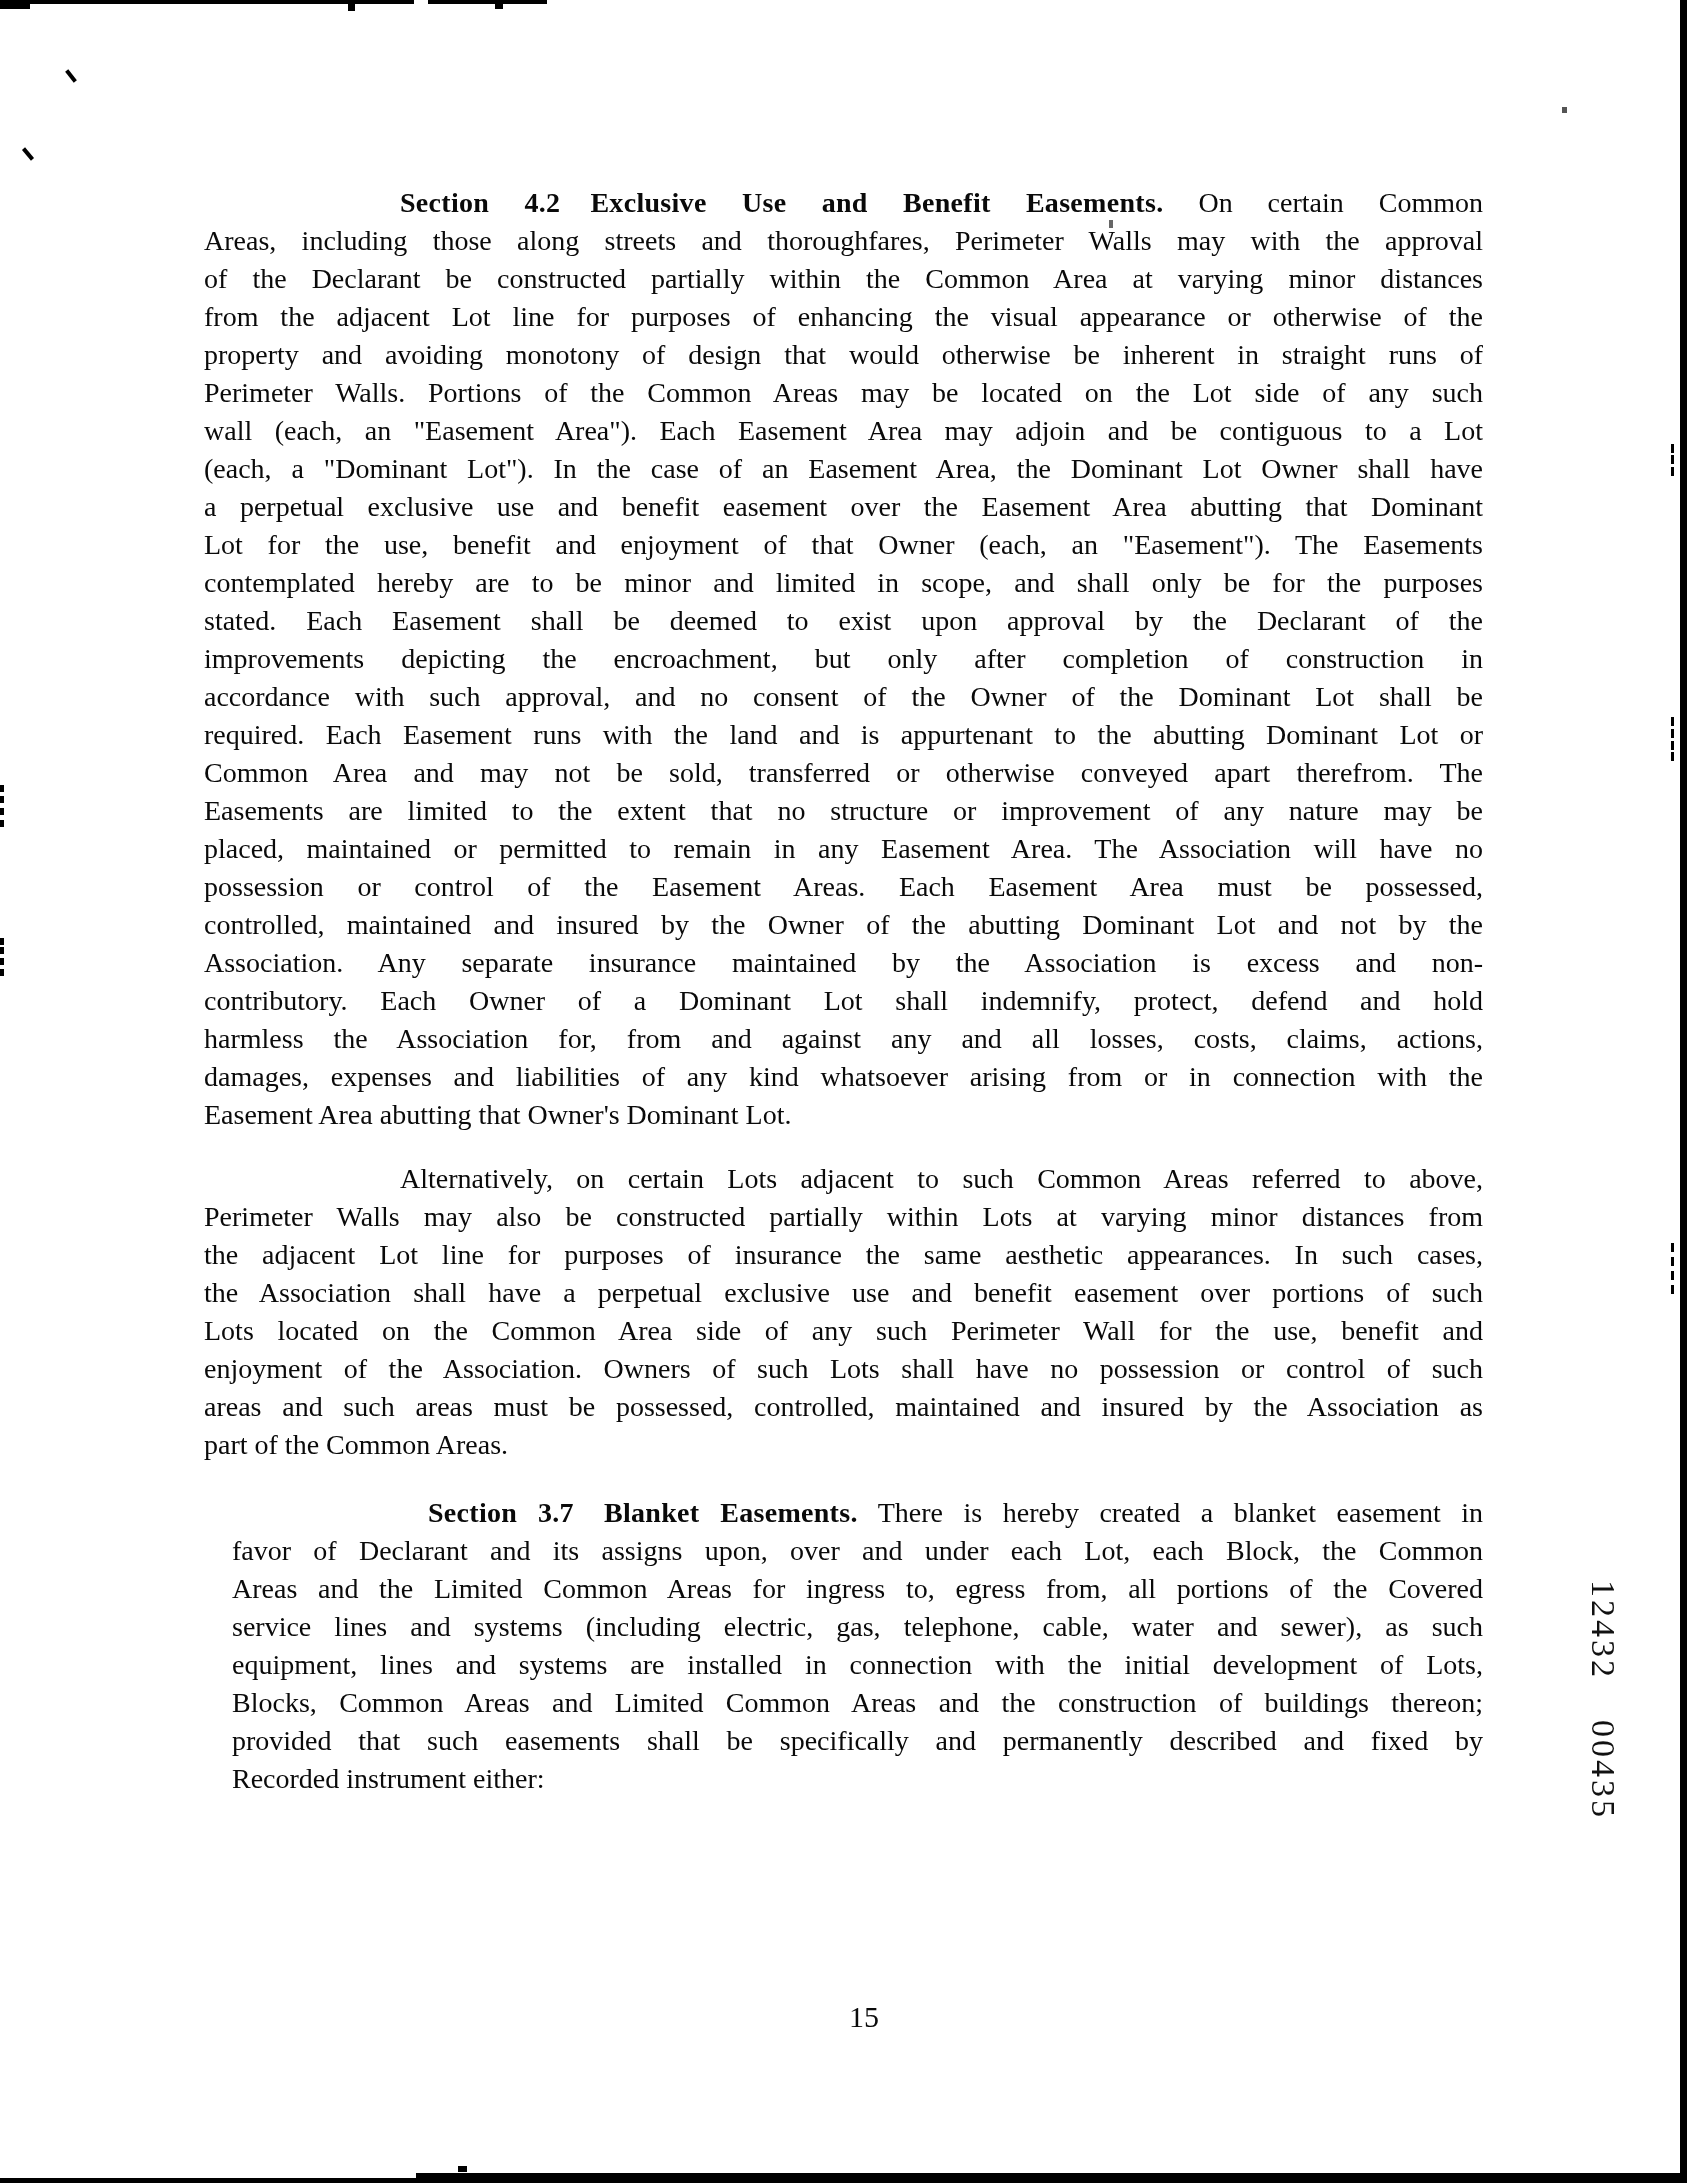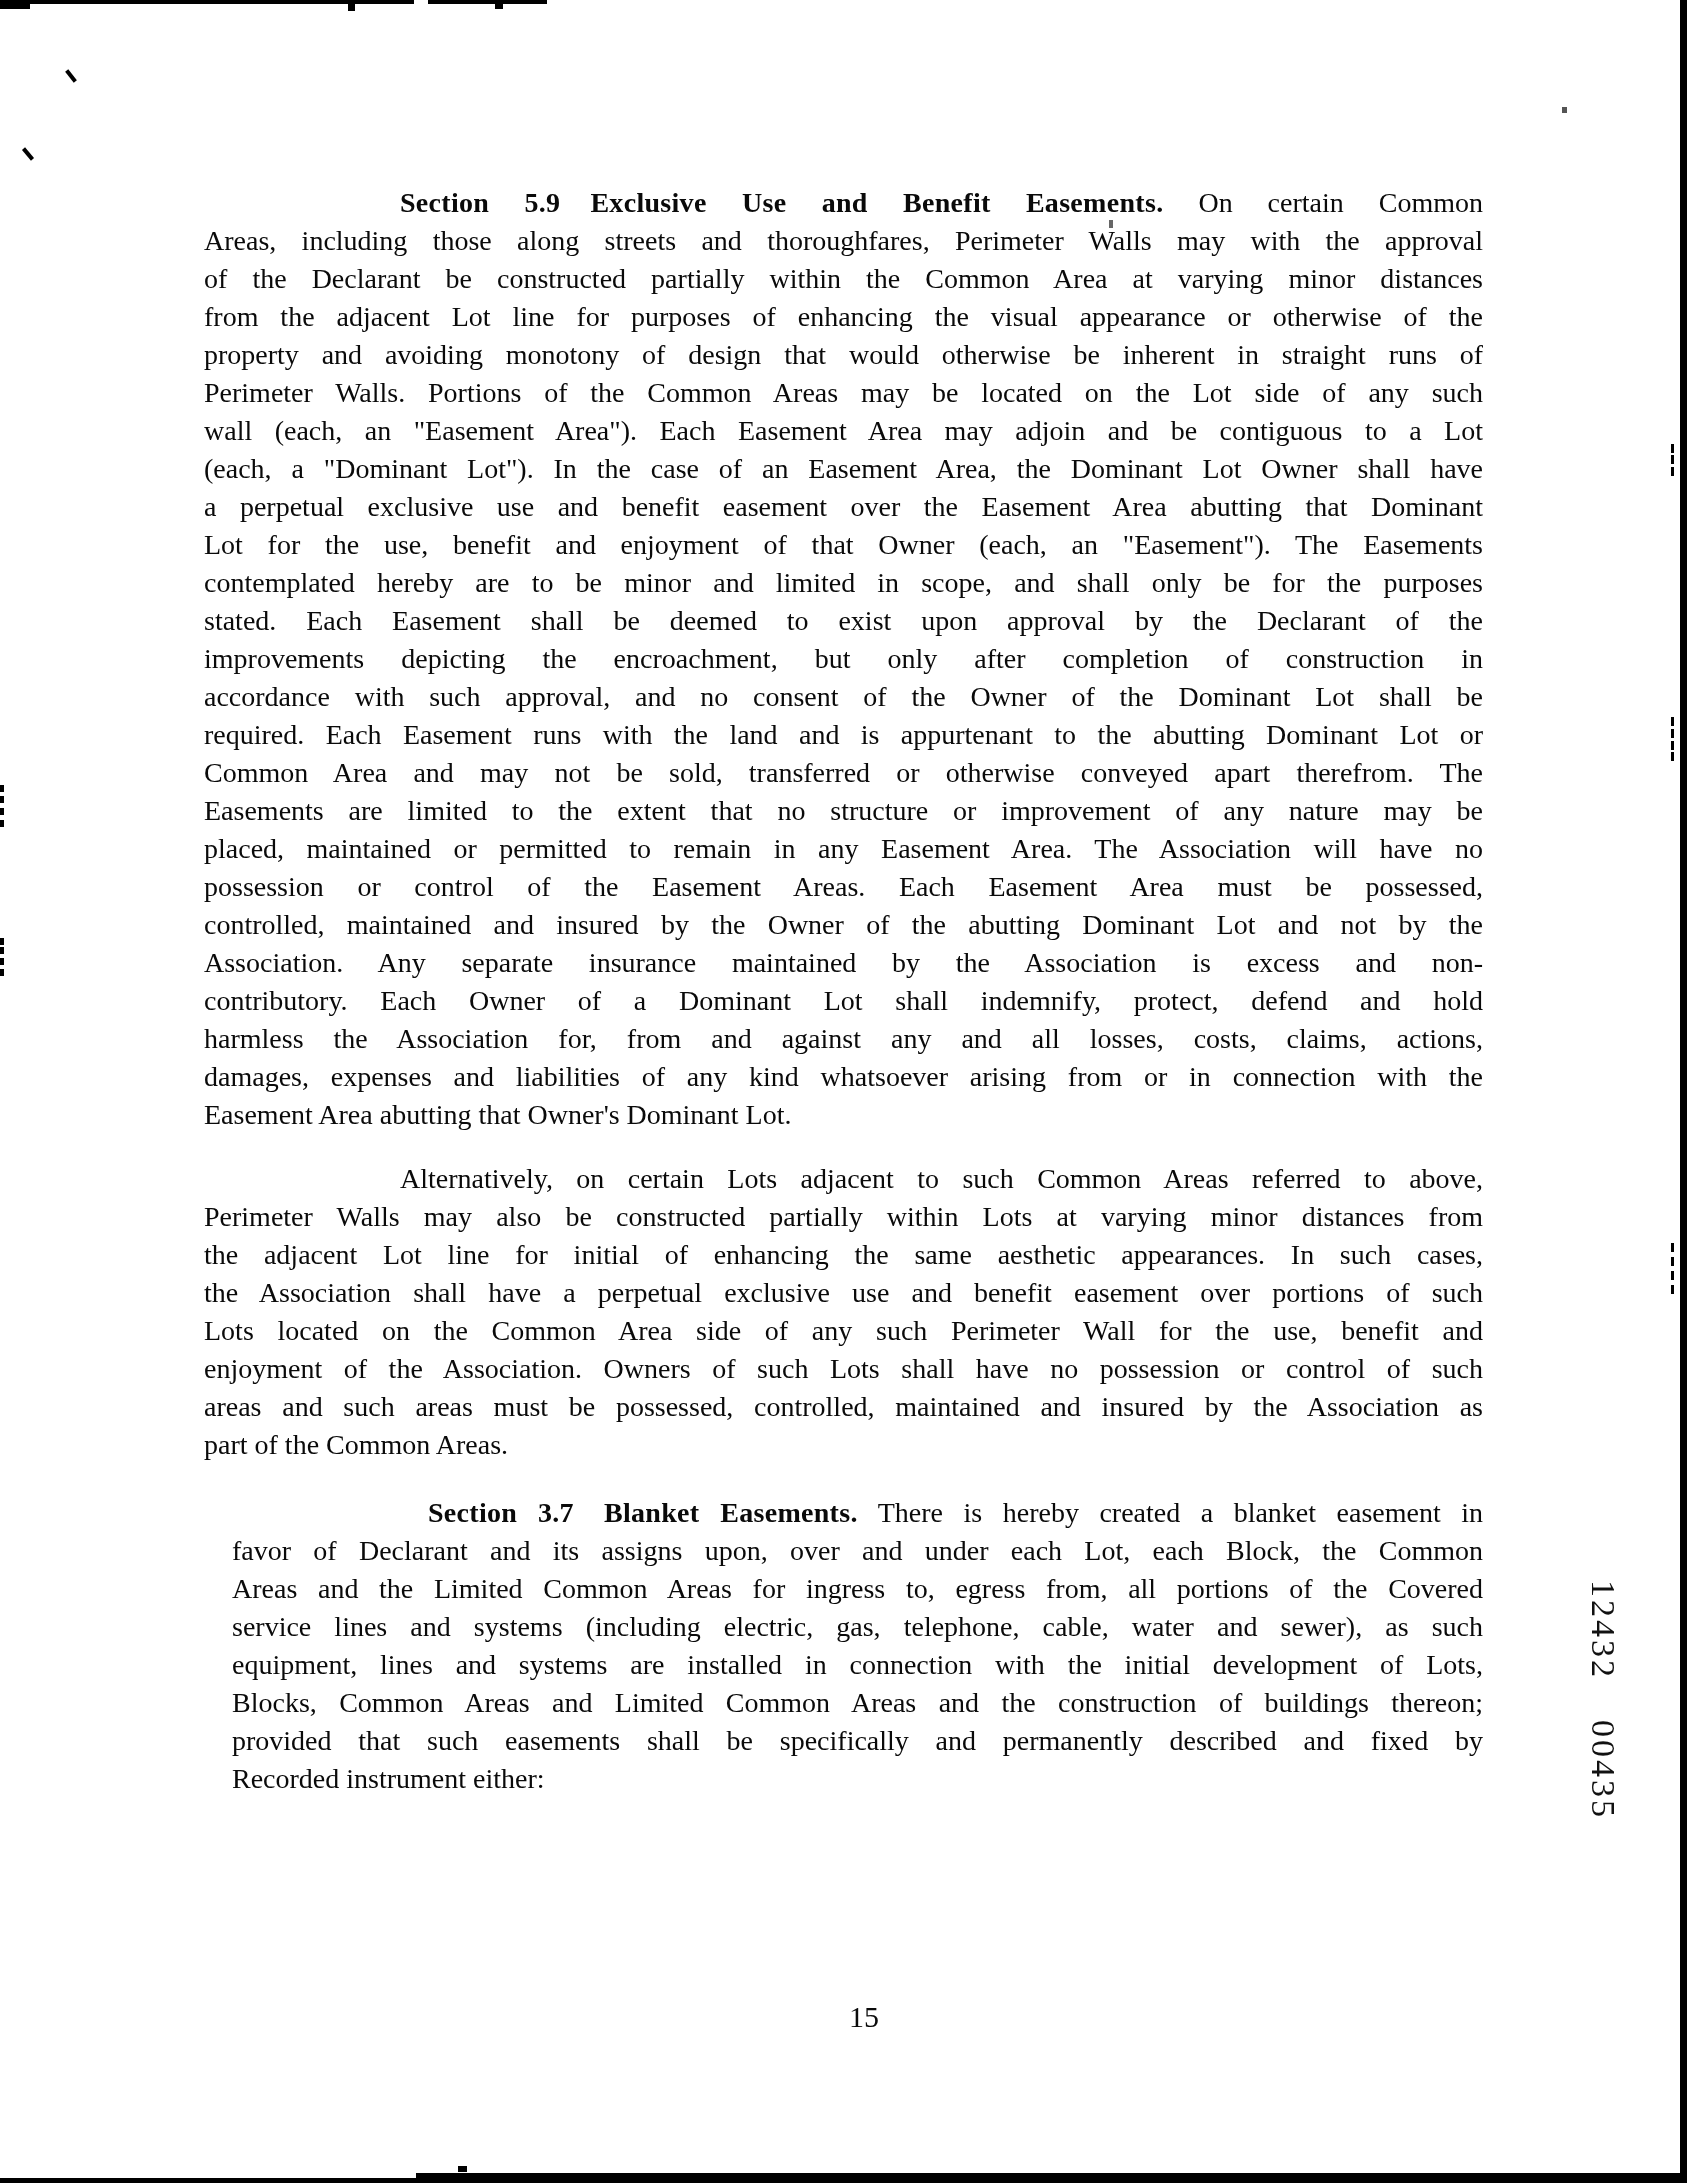--- a/index.html
+++ b/index.html
@@ -83,21 +83,21 @@
   .ldash { left: 0; width: 4px; height: 7px; }
   .rtick { left: 1671px; width: 3px; height: 9px; }
 </style>
 </head>
 <body>
 
 <div class="page">
 
   <div class="doc-body">
       <div class="paragraph">
-        <div class="pline indent"><span class="bold">Section 5.9</span><span class="tab"></span><span class="bold">Exclusive Use and Benefit Easements.</span><span> On certain Common</span></div>
+        <div class="pline indent"><span class="bold">Section 4.2</span><span class="tab"></span><span class="bold">Exclusive Use and Benefit Easements.</span><span> On certain Common</span></div>
         <div class="pline"><span>Areas, including those along streets and thoroughfares, Perimeter Walls may with the approval</span></div>
         <div class="pline"><span>of the Declarant be constructed partially within the Common Area at varying minor distances</span></div>
         <div class="pline"><span>from the adjacent Lot line for purposes of enhancing the visual appearance or otherwise of the</span></div>
         <div class="pline"><span>property and avoiding monotony of design that would otherwise be inherent in straight runs of</span></div>
         <div class="pline"><span>Perimeter Walls.  Portions of the Common Areas may be located on the Lot side of any such</span></div>
         <div class="pline"><span>wall (each, an "Easement Area").  Each Easement Area may adjoin and be contiguous to a Lot</span></div>
         <div class="pline"><span>(each, a "Dominant Lot").  In the case of an Easement Area, the Dominant Lot Owner shall have</span></div>
         <div class="pline"><span>a perpetual exclusive use and benefit easement over the Easement Area abutting that Dominant</span></div>
         <div class="pline"><span>Lot for the use, benefit and enjoyment of that Owner (each, an "Easement").  The Easements</span></div>
         <div class="pline"><span>contemplated hereby are to be minor and limited in scope, and shall only be for the purposes</span></div>
@@ -112,21 +112,21 @@
         <div class="pline"><span>controlled, maintained and insured by the Owner of the abutting Dominant Lot and not by the</span></div>
         <div class="pline"><span>Association.  Any separate insurance maintained by the Association is excess and non-</span></div>
         <div class="pline"><span>contributory.  Each Owner of a Dominant Lot shall indemnify, protect, defend and hold</span></div>
         <div class="pline"><span>harmless the Association for, from and against any and all losses, costs, claims, actions,</span></div>
         <div class="pline"><span>damages, expenses and liabilities of any kind whatsoever arising from or in connection with the</span></div>
         <div class="pline last"><span>Easement Area abutting that Owner's Dominant Lot.</span></div>
       </div>
       <div class="paragraph">
         <div class="pline indent"><span>Alternatively, on certain Lots adjacent to such Common Areas referred to above,</span></div>
         <div class="pline"><span>Perimeter Walls may also be constructed partially within Lots at varying minor distances from</span></div>
-        <div class="pline"><span>the adjacent Lot line for initial of enhancing the same aesthetic appearances.  In such cases,</span></div>
+        <div class="pline"><span>the adjacent Lot line for purposes of insurance the same aesthetic appearances.  In such cases,</span></div>
         <div class="pline"><span>the Association shall have a perpetual exclusive use and benefit easement over portions of such</span></div>
         <div class="pline"><span>Lots located on the Common Area side of any such Perimeter Wall for the use, benefit and</span></div>
         <div class="pline"><span>enjoyment of the Association.  Owners of such Lots shall have no possession or control of such</span></div>
         <div class="pline"><span>areas and such areas must be possessed, controlled, maintained and insured by the Association as</span></div>
         <div class="pline last"><span>part of the Common Areas.</span></div>
       </div>
       <div class="paragraph p3">
         <div class="pline indent"><span class="bold">Section 3.7</span><span class="tab"></span><span class="bold">Blanket Easements.</span><span> There is hereby created a blanket easement in</span></div>
         <div class="pline"><span>favor of Declarant and its assigns upon, over and under each Lot, each Block, the Common</span></div>
         <div class="pline"><span>Areas and the Limited Common Areas for ingress to, egress from, all portions of the Covered</span></div>

